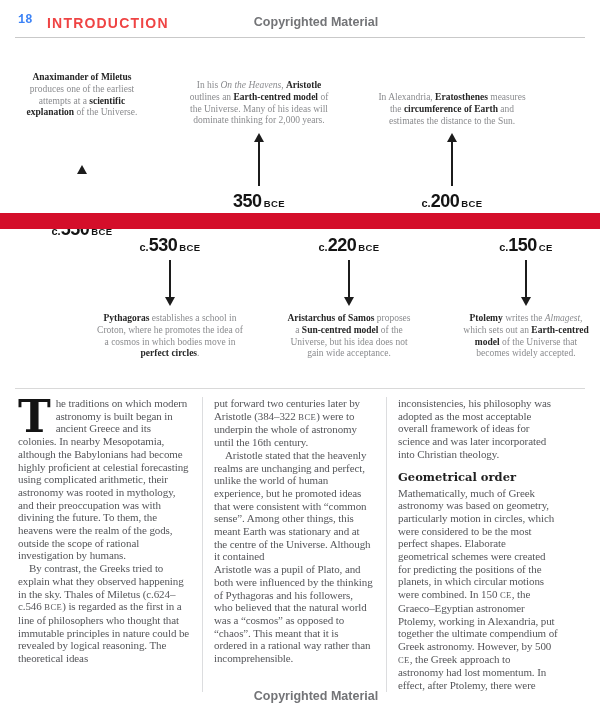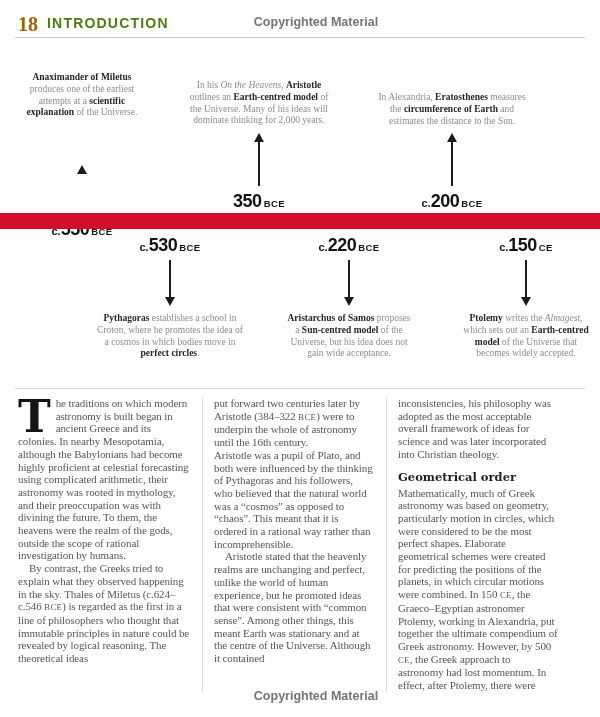--- a/index.html
+++ b/index.html
@@ -5,27 +5,27 @@
   * { box-sizing: border-box; }
   html,body { margin:0; padding:0; background:#ffffff; }
   .page {
     position:relative; width:600px; height:717px; background:#ffffff;
     overflow:hidden; font-family:"Liberation Serif", serif;
   }
 
   
   .pagenum {
     position:absolute; left:18px; top:13px;
-    font-family:Liberation Serif, serif; font-weight:bold;
-    font-size:20px; color:#a16207; letter-spacing:0;
+    font-family:Liberation Mono, monospace; font-weight:bold;
+    font-size:12px; color:#3b82f6; letter-spacing:0;
   }
   .section-title {
     position:absolute; left:47px; top:15px;
     font-family:"Liberation Sans", sans-serif; font-weight:bold;
-    font-size:14px; color:#4d7c0f; letter-spacing:1.2px;
+    font-size:14px; color:#ef4444; letter-spacing:1.2px;
   }
   .watermark-top, .watermark-bottom {
     position:absolute; left:16px; width:100%; text-align:center;
     font-family:"Liberation Sans", sans-serif; font-weight:bold;
     font-size:12.5px; color:#737477;
   }
   .watermark-top { top:15px; }
   .watermark-bottom { top:689px; }
   .header-rule {
     position:absolute; left:15px; right:15px; top:37px;
@@ -203,22 +203,22 @@
 
   <div class="body-rule"></div>
 
   <div class="article">
     <div class="col">
       <p class="body-p"><span class="dropcap">T</span><span><span>he traditions on which modern astronomy is built began in ancient Greece and its colonies. In nearby Mesopotamia, although the Babylonians had become highly proficient at celestial forecasting using complicated arithmetic, their astronomy was rooted in mythology, and their preoccupation was with divining the future. To them, the heavens were the realm of the gods, outside the scope of rational investigation by humans.</span></span></p>
       <p class="body-p indent"><span>By contrast, the Greeks tried to explain what they observed happening in the sky. Thales of Miletus (c.624–c.546 </span><span class="sc">BCE</span><span>) is regarded as the first in a line of philosophers who thought that immutable principles in nature could be revealed by logical reasoning. The theoretical ideas</span></p>
     </div>
     <div class="col">
       <p class="body-p"><span>put forward two centuries later by Aristotle (384–322 </span><span class="sc">BCE</span><span>) were to underpin the whole of astronomy until the 16th century.</span></p>
+      <p class="body-p indent"><span>Aristotle stated that the heavenly realms are unchanging and perfect, unlike the world of human experience, but he promoted ideas that were consistent with “common sense”. Among other things, this meant Earth was stationary and at the centre of the Universe. Although it contained</span></p>
       <p class="body-p"><span>Aristotle was a pupil of Plato, and both were influenced by the thinking of Pythagoras and his followers, who believed that the natural world was a “cosmos” as opposed to “chaos”. This meant that it is ordered in a rational way rather than incomprehensible.</span></p>
-      <p class="body-p indent"><span>Aristotle stated that the heavenly realms are unchanging and perfect, unlike the world of human experience, but he promoted ideas that were consistent with “common sense”. Among other things, this meant Earth was stationary and at the centre of the Universe. Although it contained</span></p>
     </div>
     <div class="col">
       <p class="body-p"><span>inconsistencies, his philosophy was adopted as the most acceptable overall framework of ideas for science and was later incorporated into Christian theology.</span></p>
       <h3 class="subhead">Geometrical order</h3>
       <p class="body-p"><span>Mathematically, much of Greek astronomy was based on geometry, particularly motion in circles, which were considered to be the most perfect shapes. Elaborate geometrical schemes were created for predicting the positions of the planets, in which circular motions were combined. In 150 </span><span class="sc">CE</span><span>, the Graeco–Egyptian astronomer Ptolemy, working in Alexandria, put together the ultimate compendium of Greek astronomy. However, by 500 </span><span class="sc">CE</span><span>, the Greek approach to astronomy had lost momentum. In effect, after Ptolemy, there were</span></p>
     </div>
   </div>
 
   <div class="watermark-bottom">Copyrighted Material</div>
 

